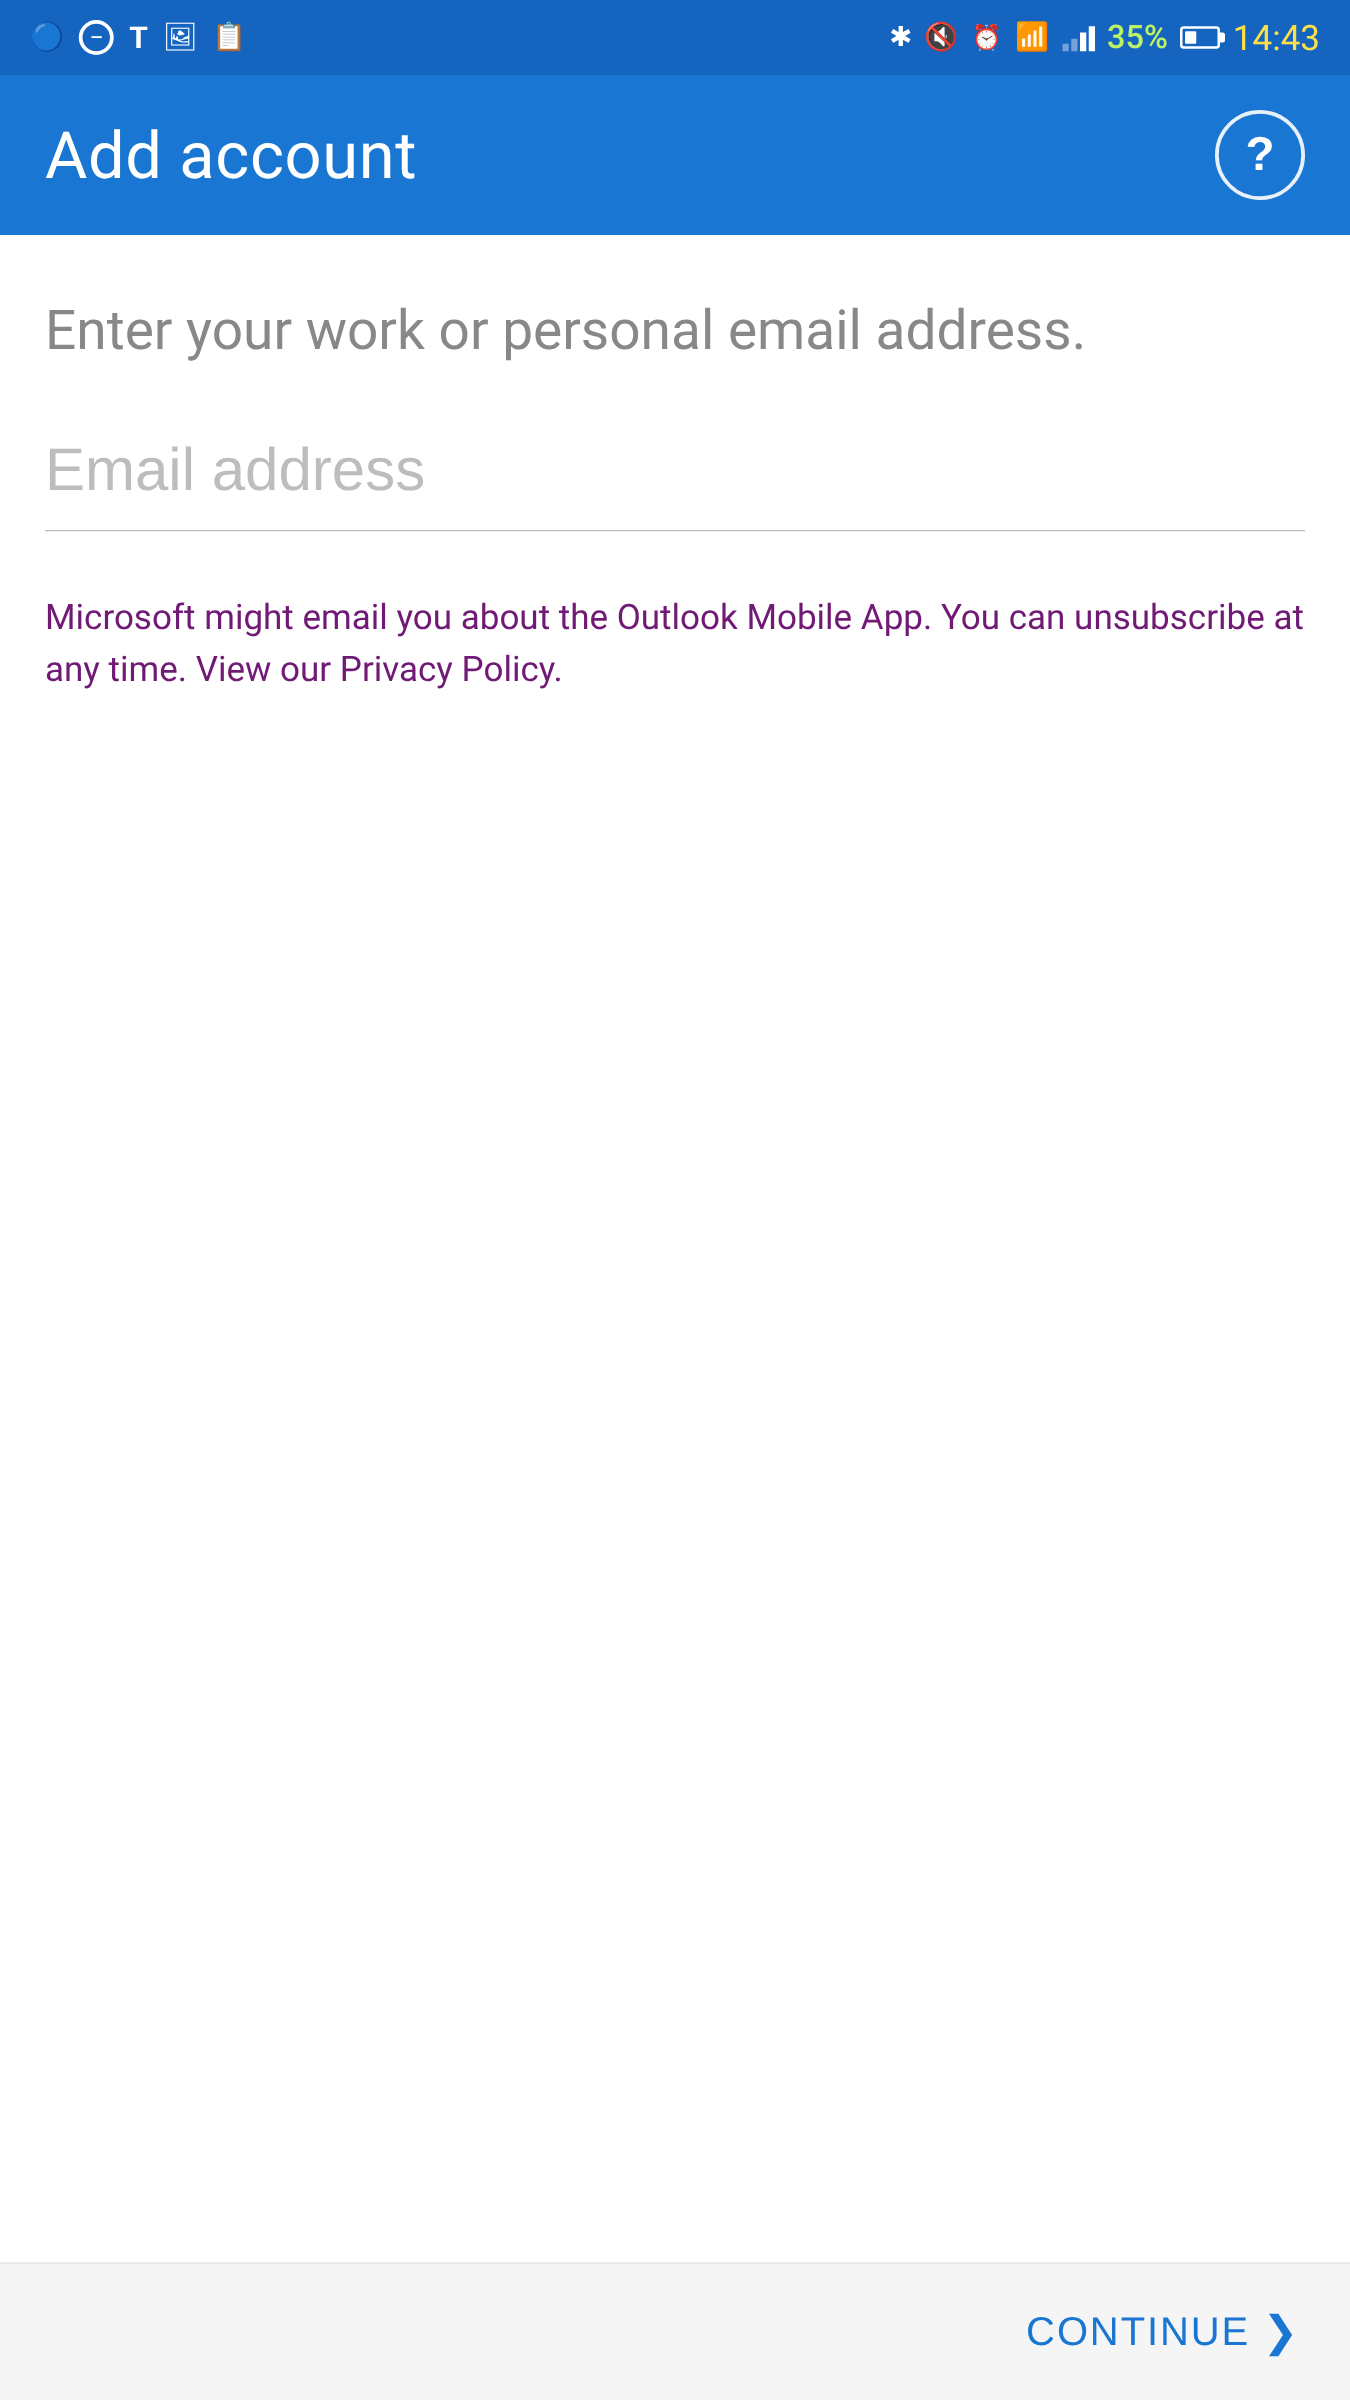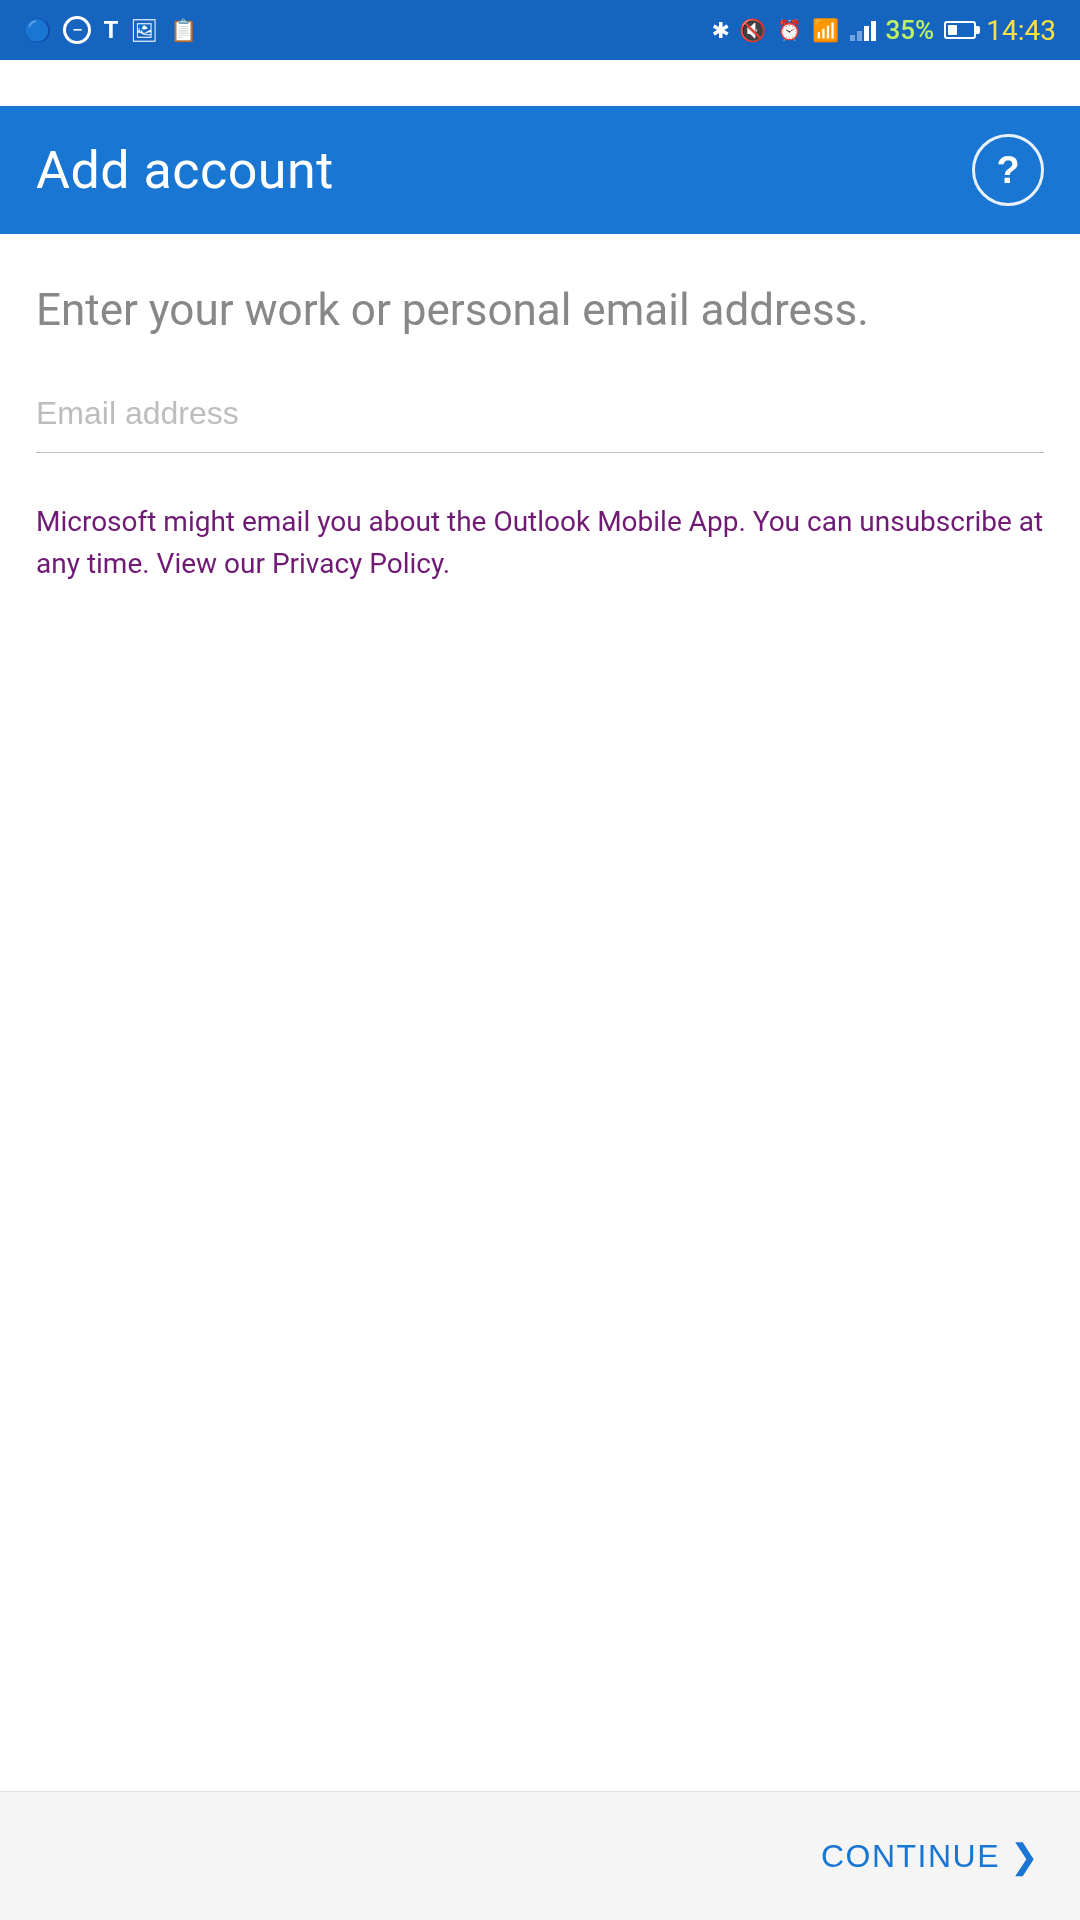--- a/index.html
+++ b/index.html
@@ -56,21 +56,20 @@
     }
 
     
     .app-bar {
       background: #1976D2;
       height: 128px;
       display: flex;
       align-items: center;
       justify-content: space-between;
       padding: 0 36px;
-      margin-top: 46px;
     }
 
     .app-bar-title {
       color: white;
       font-size: 52px;
       font-weight: 400;
       letter-spacing: 0.5px;
     }
 
     .help-button {
@@ -108,42 +107,42 @@
     .email-input-container {
       border-bottom: 1.5px solid #BDBDBD;
       padding-bottom: 12px;
       margin-bottom: 48px;
     }
 
     .email-input {
       width: 100%;
       border: none;
       outline: none;
-      font-size: 32px;
+      font-size: 48px;
       color: #333333;
       background: transparent;
       padding: 8px 0;
       font-family: Arial, sans-serif;
     }
 
     .email-input::placeholder {
       color: #BDBDBD;
     }
 
     .privacy-text {
       color: #701a75;
       font-size: 28px;
       line-height: 1.5;
       font-weight: 400;
     }
 
     
     .bottom-bar {
       background: #F5F5F5;
-      height: 129px;
+      height: 110px;
       display: flex;
       align-items: center;
       justify-content: flex-end;
       padding: 0 40px;
       border-top: 1px solid #E0E0E0;
     }
 
     .continue-button {
       display: flex;
       align-items: center;

